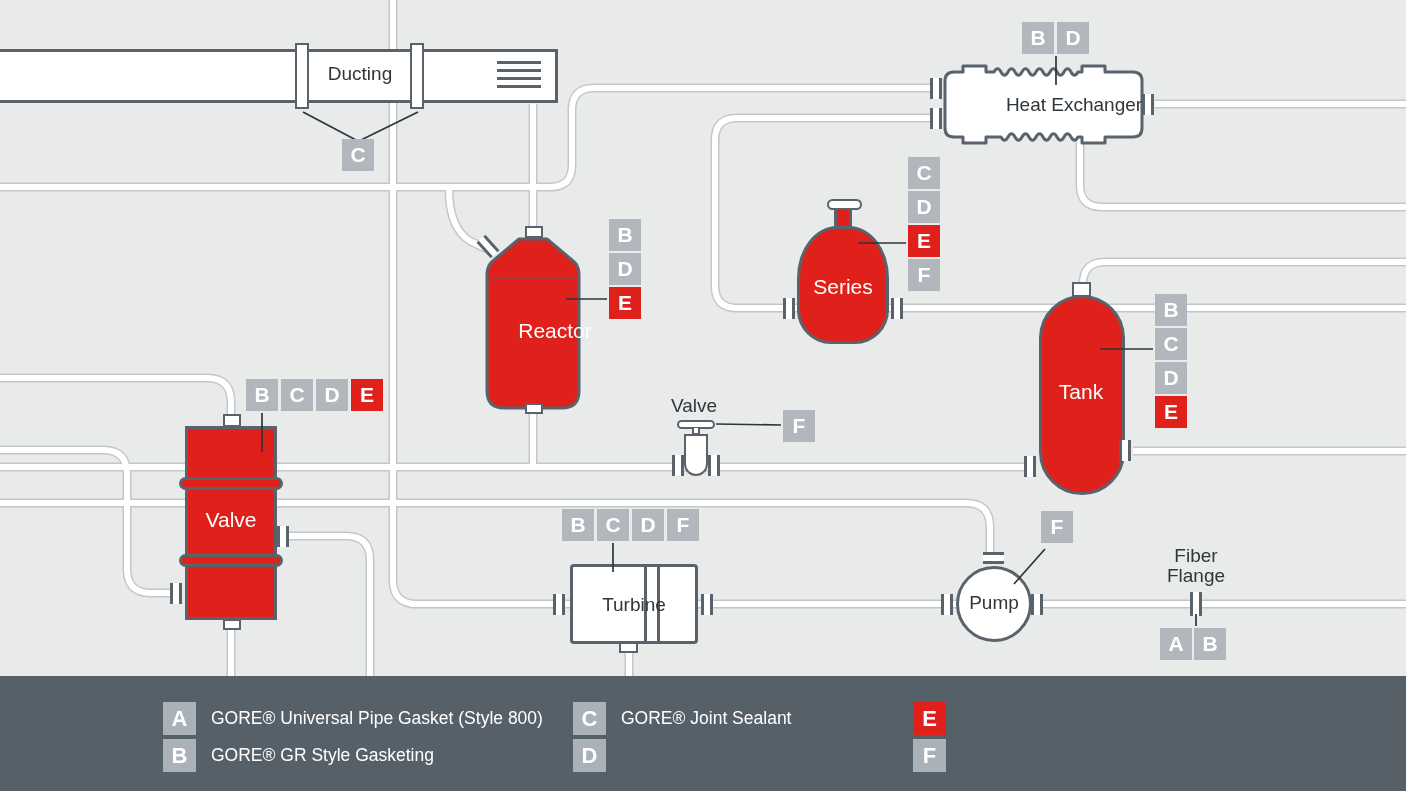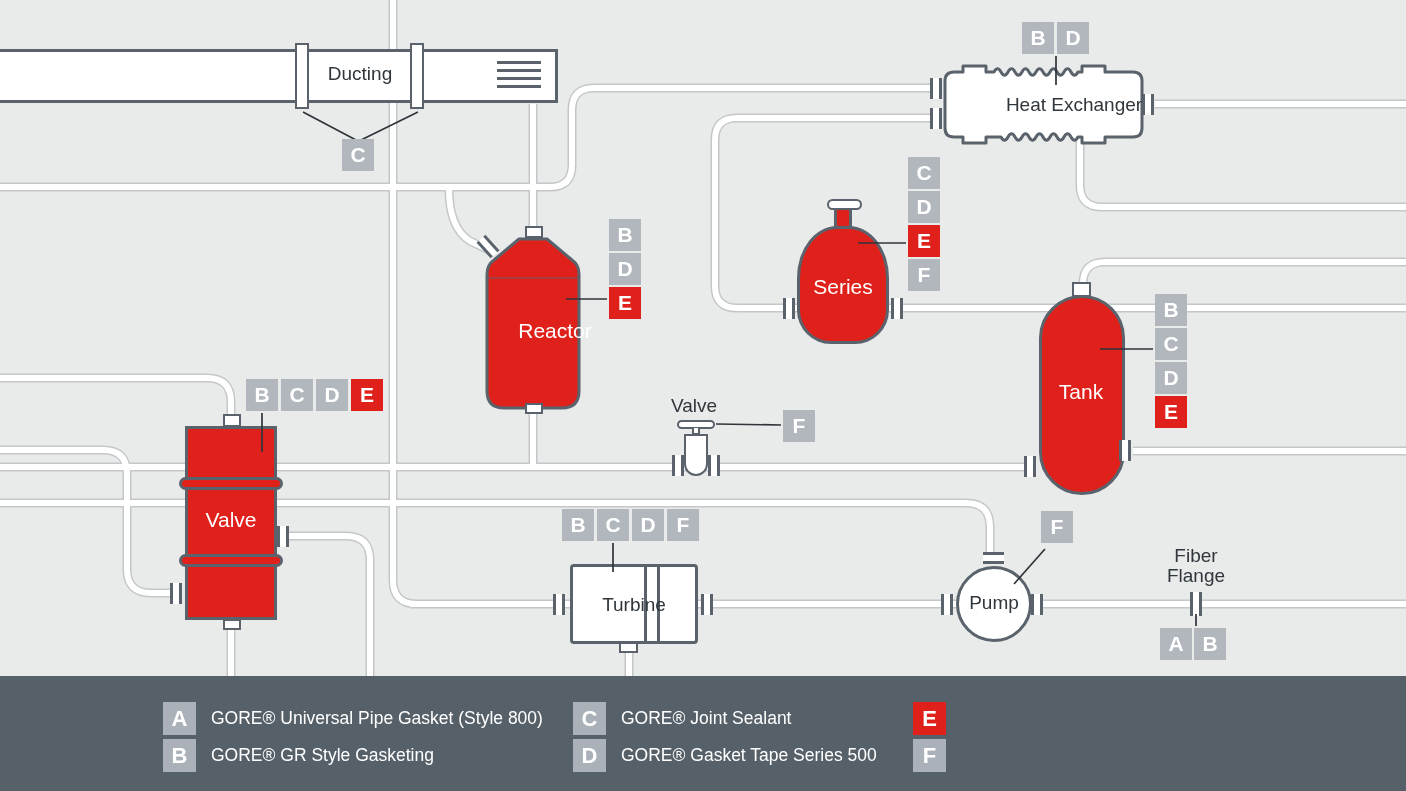--- a/index.html
+++ b/index.html
@@ -203,21 +203,20 @@
     <div class="lg-row" style="left:163px;top:63px;">
       <div class="lg-badge">B</div>
       <div class="lg-text">GORE® GR Style Gasketing</div>
     </div>
     <div class="lg-row" style="left:573px;top:26px;">
       <div class="lg-badge">C</div>
       <div class="lg-text">GORE® Joint Sealant</div>
     </div>
     <div class="lg-row" style="left:573px;top:63px;">
       <div class="lg-badge">D</div>
-      <div class="lg-text">GORE® Gasket Tape Series 500</div>
     </div>
     <div class="lg-row" style="left:913px;top:26px;">
       <div class="lg-badge red">E</div>
     </div>
     <div class="lg-row" style="left:913px;top:63px;">
       <div class="lg-badge">F</div>
     </div>
   </div>
 
 </div>

